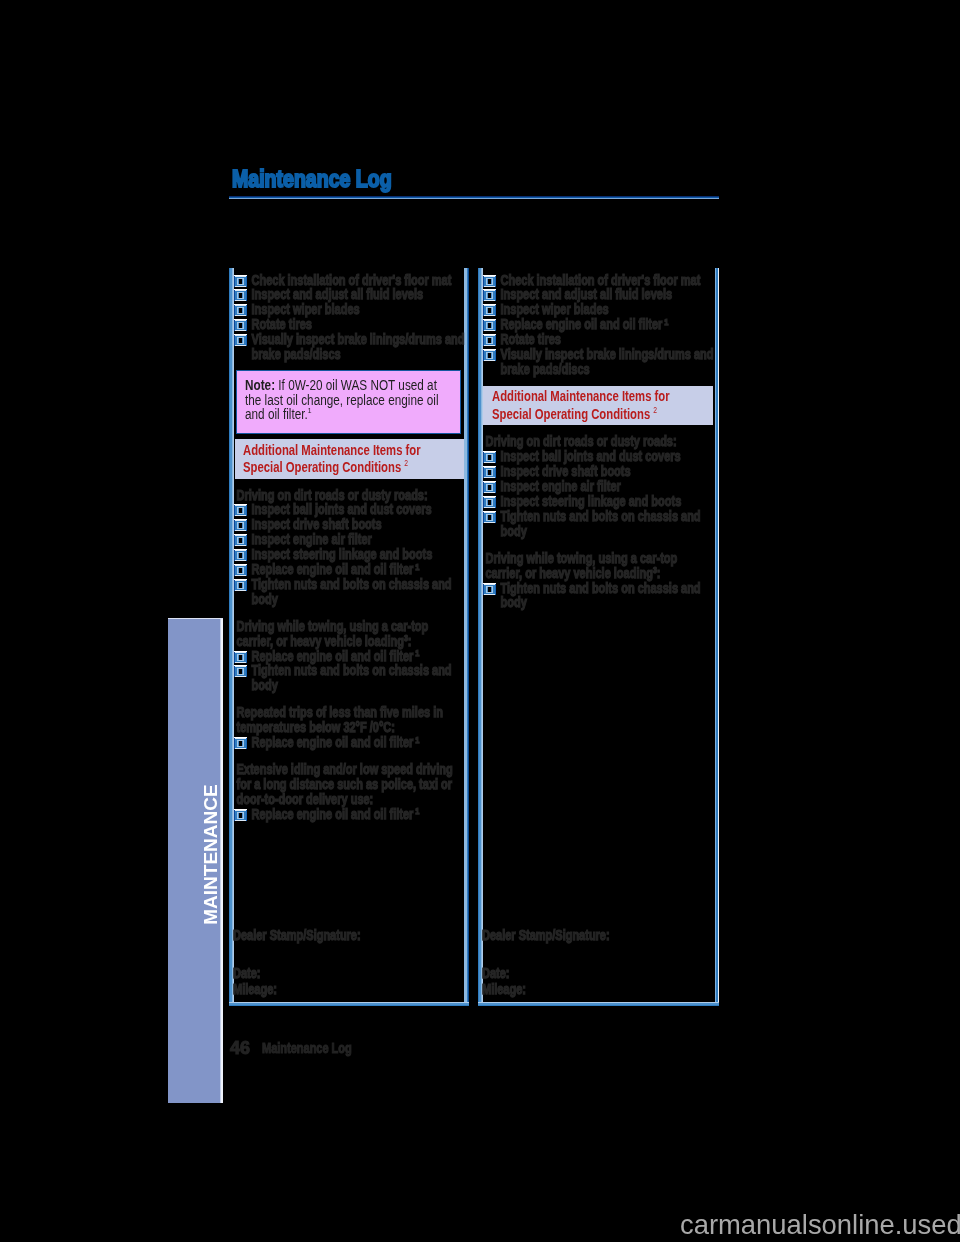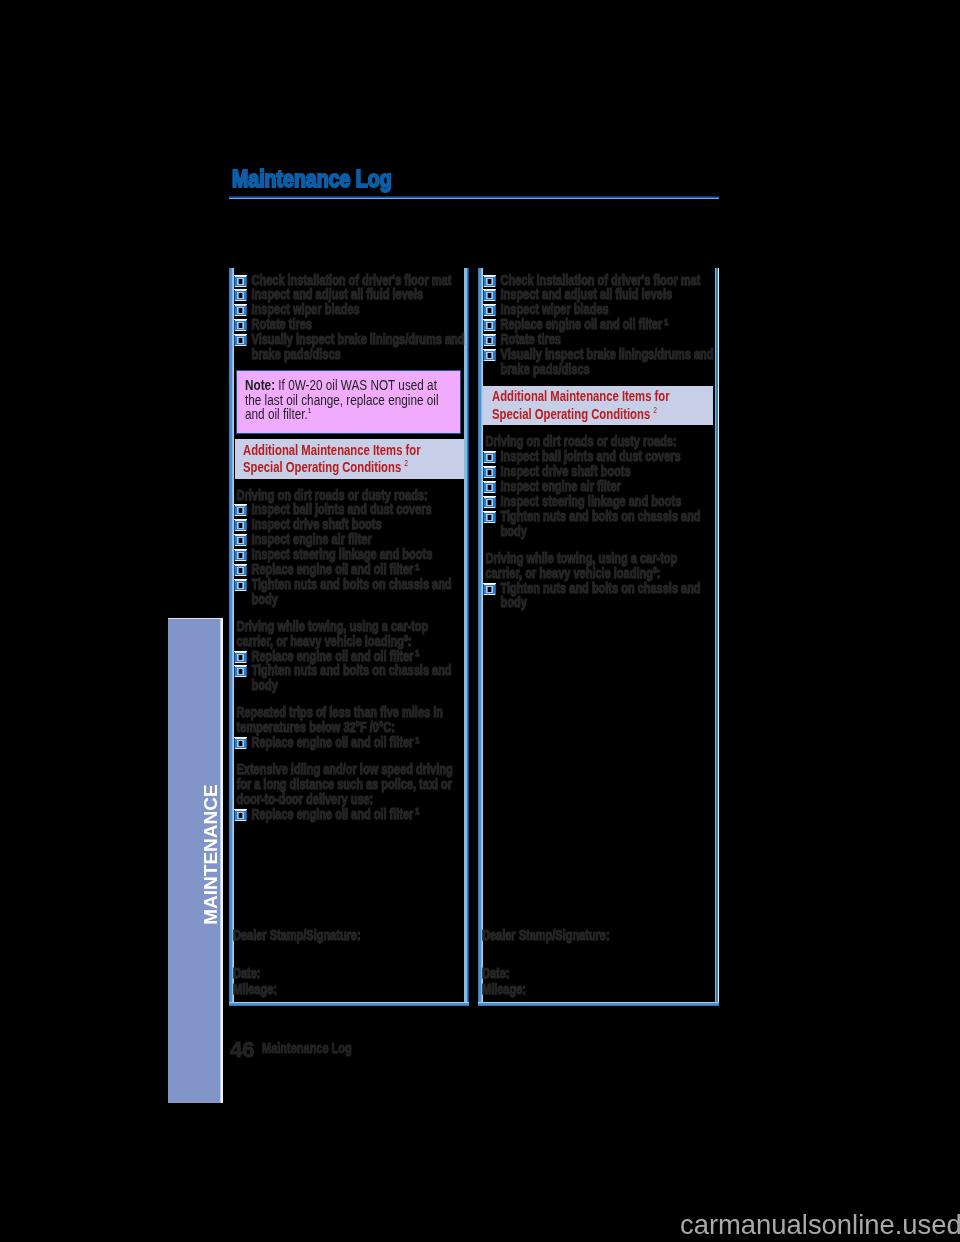--- a/index.html
+++ b/index.html
@@ -26,21 +26,21 @@
   
   .title{ position:absolute; left:232px; top:166px; color:#0b5fa8;
     font-size:23px; font-weight:bold; line-height:1.15; white-space:nowrap;
     -webkit-text-stroke:2.1px #0b5fa8;
     transform:scaleX(0.85); transform-origin:0 0; }
   .title-rule{ position:absolute; left:229px; top:195.6px; width:490px; height:3.4px;
     background:linear-gradient(to bottom,#0a2f72 0 0.9px,#0d58a4 0.9px 2.1px,#7ca6d8 2.1px 3.4px); }
 
   
   .pg-num{ position:absolute; left:230px; top:1039px; color:#232323;
-    font-size:22px; font-weight:bold; line-height:1;
+    font-size:18px; font-weight:bold; line-height:1;
     -webkit-text-stroke:1.1px #232323; }
   .pg-label{ position:absolute; left:262px; top:1040.5px; color:#232323;
     font-size:14px; font-weight:bold; line-height:1; white-space:nowrap;
     -webkit-text-stroke:1.1px #232323;
     transform:scaleX(0.785); transform-origin:0 0; }
   .watermark{ position:absolute; left:680px; top:1211px; color:#a8a8a8;
     font-size:27.4px; line-height:1; white-space:nowrap;
     font-family:"Liberation Sans", sans-serif; }
 
   

